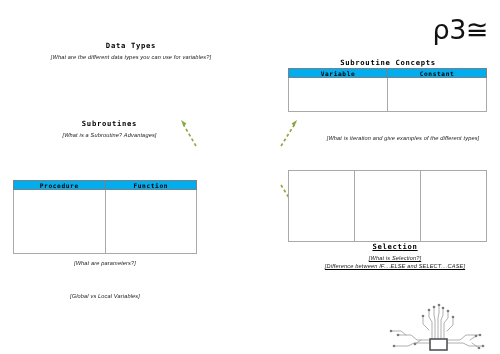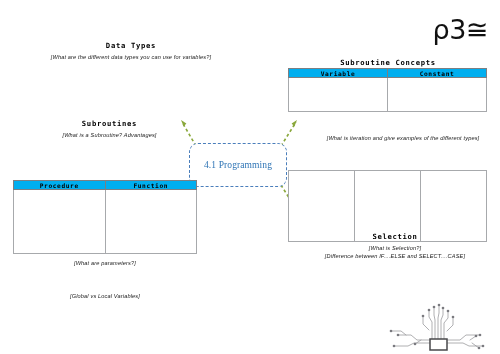--- a/index.html
+++ b/index.html
@@ -131,23 +131,20 @@
       <line x1="281" y1="185" x2="296" y2="209"></line>
     </g>
     <g fill="#8aa83c">
       <polygon points="181,120 186.4,123.6 183.6,126.4"></polygon>
       <polygon points="297,120 291.6,123.6 294.4,126.4"></polygon>
       <polygon points="181,211 186.4,207.4 183.6,204.6"></polygon>
       <polygon points="297,211 291.6,207.4 294.4,204.6"></polygon>
     </g>
   </svg>
 
-  <div class="center-node">
-    <span class="center-node-label">4.1 Programming</span>
-  </div>
 
   <div style="position:absolute; left:22px; top:119px; width:175px;">
     <div class="node-title">Subroutines</div>
     <div class="node-prompt" style="margin-top:3px;">[What is a Subroutine? Advantages]</div>
   </div>
 
   <div style="position:absolute; left:16px; top:41px; width:230px;">
     <div class="node-title">Data Types</div>
     <div class="node-prompt" style="margin-top:3px;">[What are the different data types you can use for variables?]</div>
   </div>
@@ -197,21 +194,21 @@
   <table class="tbl" style="left:288px; top:170px; width:199px; height:71px;">
     <tbody>
       <tr style="height:71px;">
         <td style="width:33.34%"></td>
         <td style="width:33.33%"></td>
         <td style="width:33.33%"></td>
       </tr>
     </tbody>
   </table>
 
-  <div style="position:absolute; left:300px; top:232px; width:190px;">
+  <div style="position:absolute; left:300px; top:242px; width:190px;text-decoration:underline;">
     <div class="node-title">Selection</div>
     <div class="node-prompt" style="margin-top:3px;">[What is Selection?]</div>
     <div class="node-prompt">[Difference between IF....ELSE and SELECT....CASE]</div>
   </div>
 
   <svg class="decor" viewBox="0 0 216 104">
     <rect x="0" y="0" width="216" height="104" fill="#ffffff"></rect>
     <g stroke="#8d8d92" stroke-width="1.5" fill="none" stroke-linecap="round">
 
       <path d="M96 78 L96 44 L90 34 L90 20"></path>

